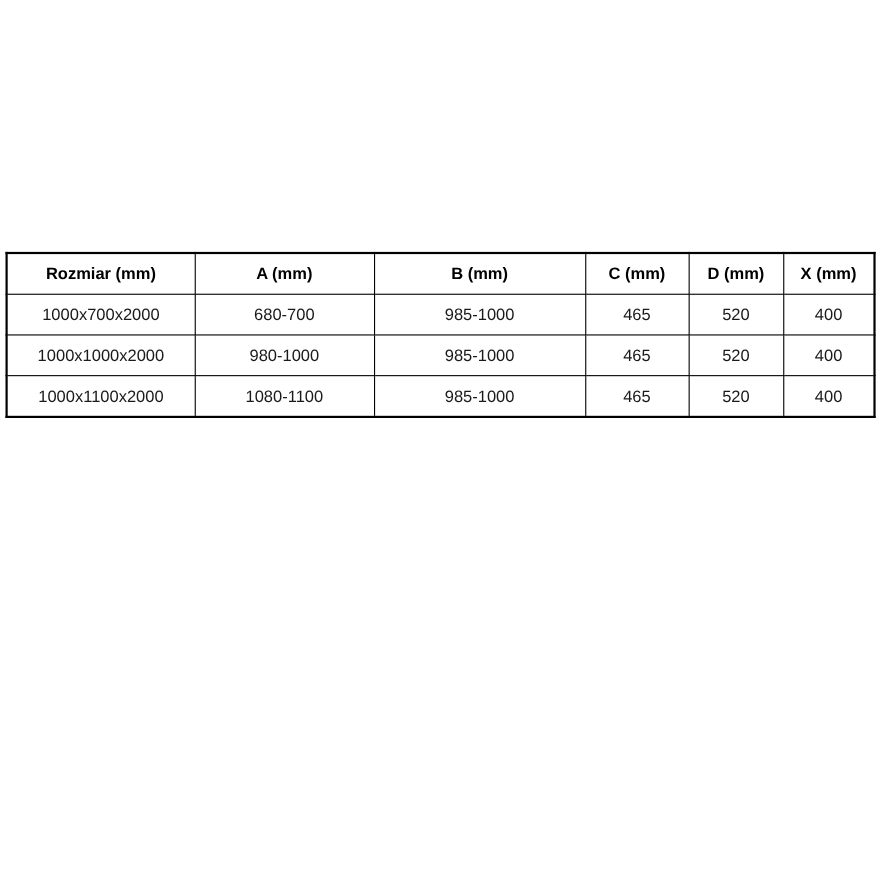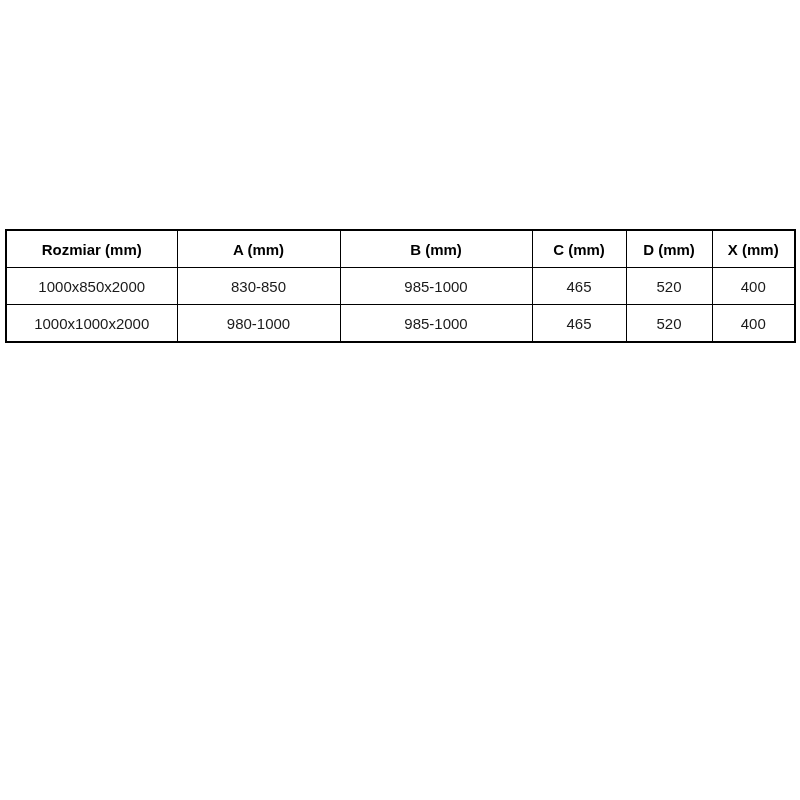--- a/index.html
+++ b/index.html
@@ -63,30 +63,38 @@
         <th>Rozmiar (mm)</th>
         <th>A (mm)</th>
         <th>B (mm)</th>
         <th>C (mm)</th>
         <th>D (mm)</th>
         <th>X (mm)</th>
       </tr>
     </thead>
     <tbody id="table-body">
         <tr>
-          <td>1000x850x2000</td>
-          <td>830-850</td>
+          <td>1000x700x2000</td>
+          <td>680-700</td>
           <td>985-1000</td>
           <td>465</td>
           <td>520</td>
           <td>400</td>
         </tr>
         <tr>
           <td>1000x1000x2000</td>
           <td>980-1000</td>
           <td>985-1000</td>
           <td>465</td>
           <td>520</td>
           <td>400</td>
         </tr>
+        <tr>
+          <td>1000x1100x2000</td>
+          <td>1080-1100</td>
+          <td>985-1000</td>
+          <td>465</td>
+          <td>520</td>
+          <td>400</td>
+        </tr>
       </tbody>
   </table>
 </div>
 
 </body></html>

